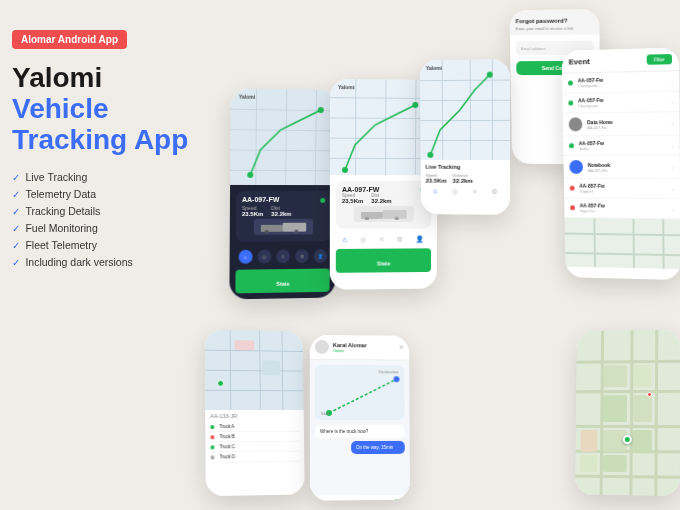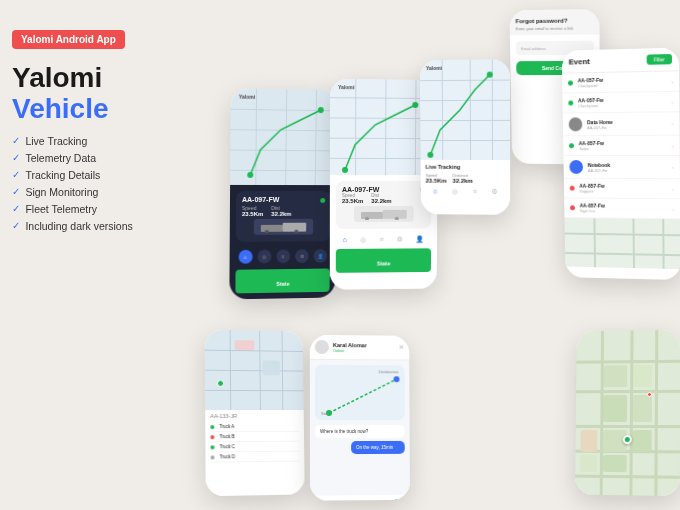--- a/index.html
+++ b/index.html
@@ -309,41 +309,42 @@
       right: 0px;
       bottom: 15px;
       transform: perspective(800px) rotateY(-8deg) rotateX(3deg);
     }
   </style>
 </head>
 <body>
 
 <div class="left-section">
   <div class="badges">
-    <span class="badge-android">Yalomi Android App</span>
+    <span class="badge-android">Alomar Android App</span>
   </div>
   <div class="app-title-line1">Yalomi</div>
   <div class="app-title-line2">Vehicle</div>
+  <div class="app-title-line3">Tracking App</div>
 
   <div class="features">
     <div class="feature-item">
       <span class="check-icon">✓</span>
       <span>Live Tracking</span>
     </div>
     <div class="feature-item">
       <span class="check-icon">✓</span>
       <span>Telemetry Data</span>
     </div>
     <div class="feature-item">
       <span class="check-icon">✓</span>
       <span>Tracking Details</span>
     </div>
     <div class="feature-item">
       <span class="check-icon">✓</span>
-      <span>Sign Monitoring</span>
+      <span>Fuel Monitoring</span>
     </div>
     <div class="feature-item">
       <span class="check-icon">✓</span>
       <span>Fleet Telemetry</span>
     </div>
     <div class="feature-item">
       <span class="check-icon">✓</span>
       <span>Including dark versions</span>
     </div>
   </div>

